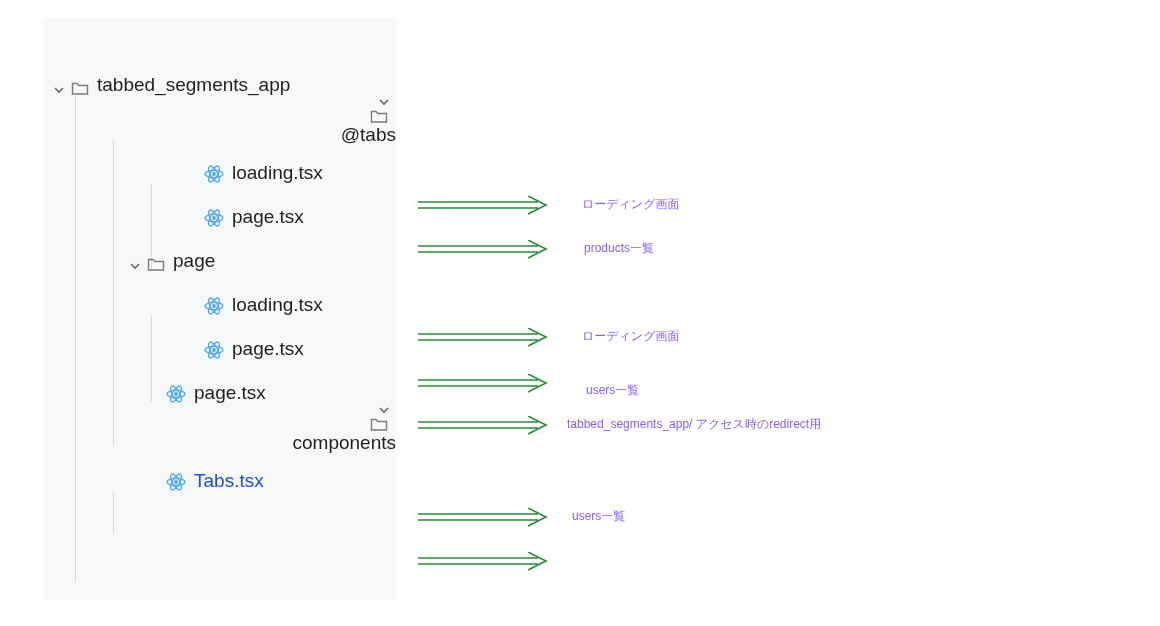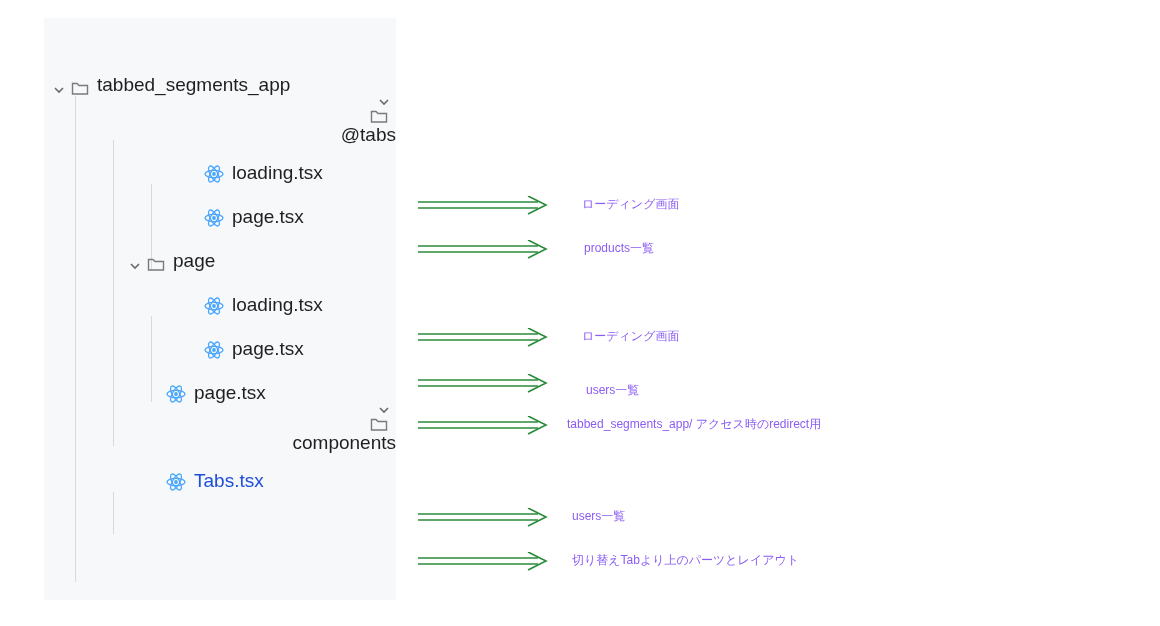--- a/index.html
+++ b/index.html
@@ -234,17 +234,16 @@
           <use href="#arrow-double"></use>
         </svg>
     </div>
     <div class="note" style="left:572px; top:490px;">users一覧</div>
 
     <div class="arrow" style="left:418px; top:534px;">
       <svg width="140" height="22" viewBox="0 0 140 22">
           <use href="#arrow-double"></use>
         </svg>
     </div>
-    <div class="note" style="left:572px; top:534px;">切り替えTabより上のパーツとレイアウト</div>
 
   </div>
 
 </div>
 
 </body></html>

